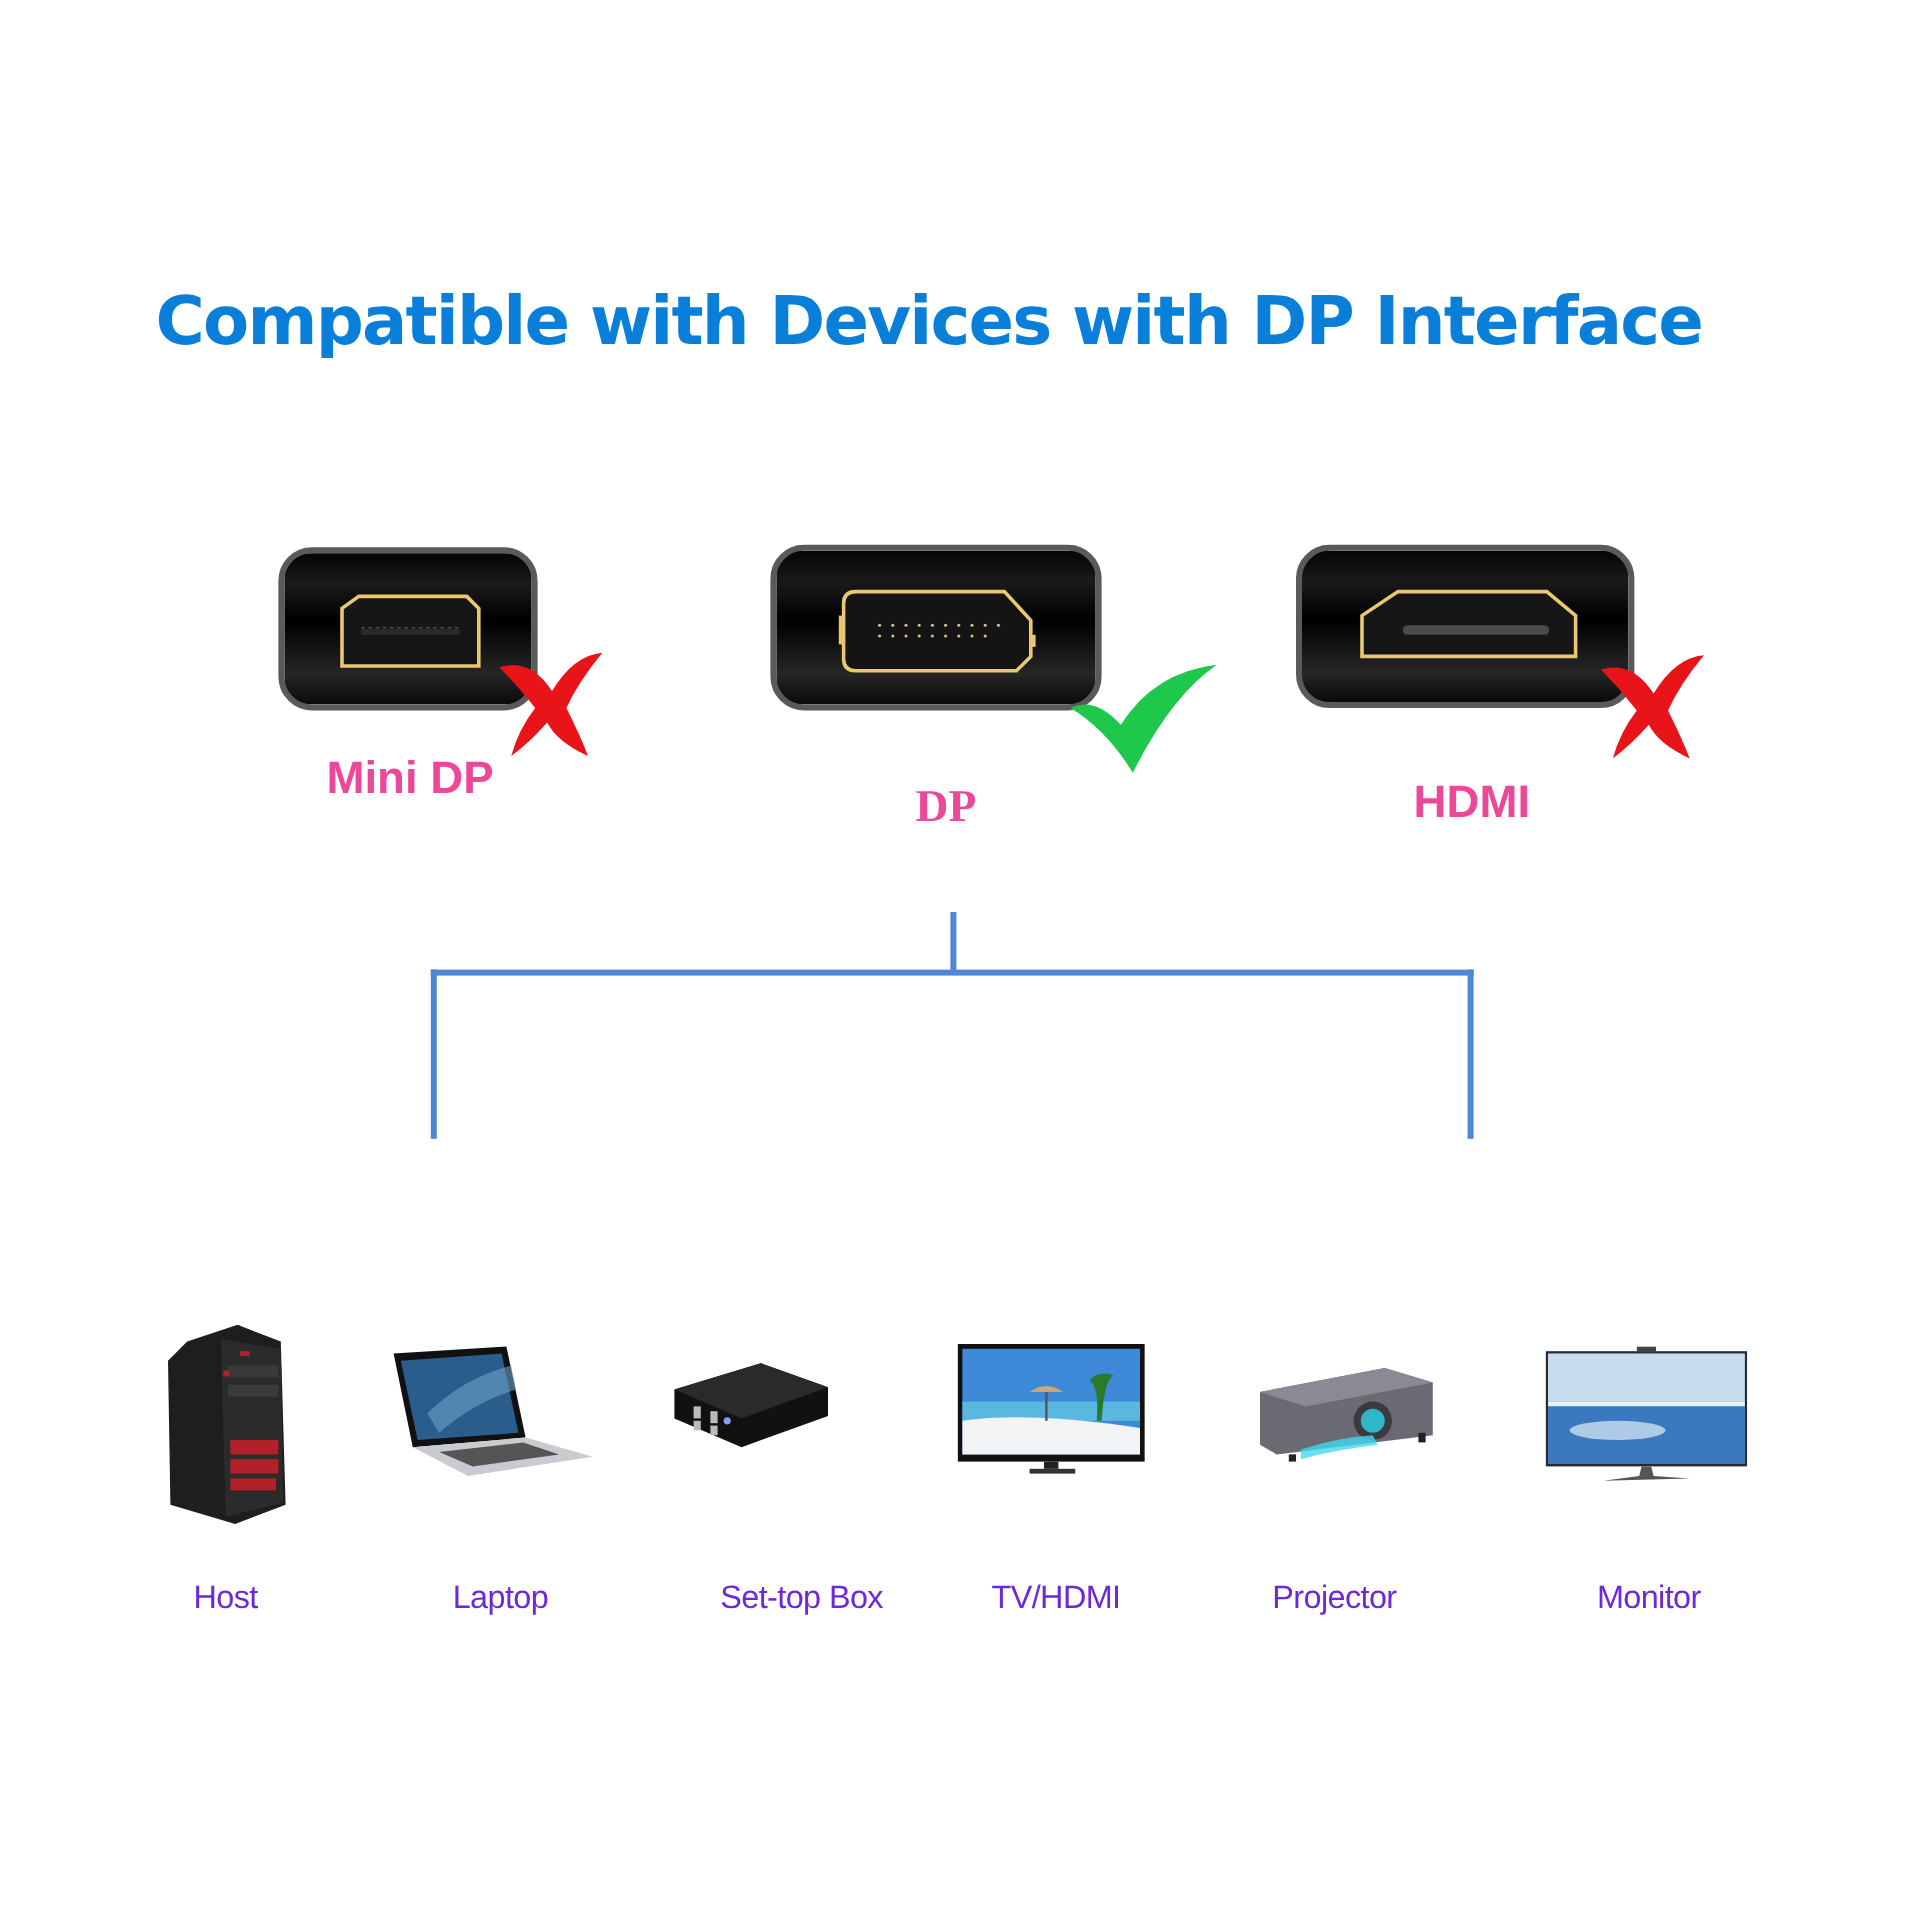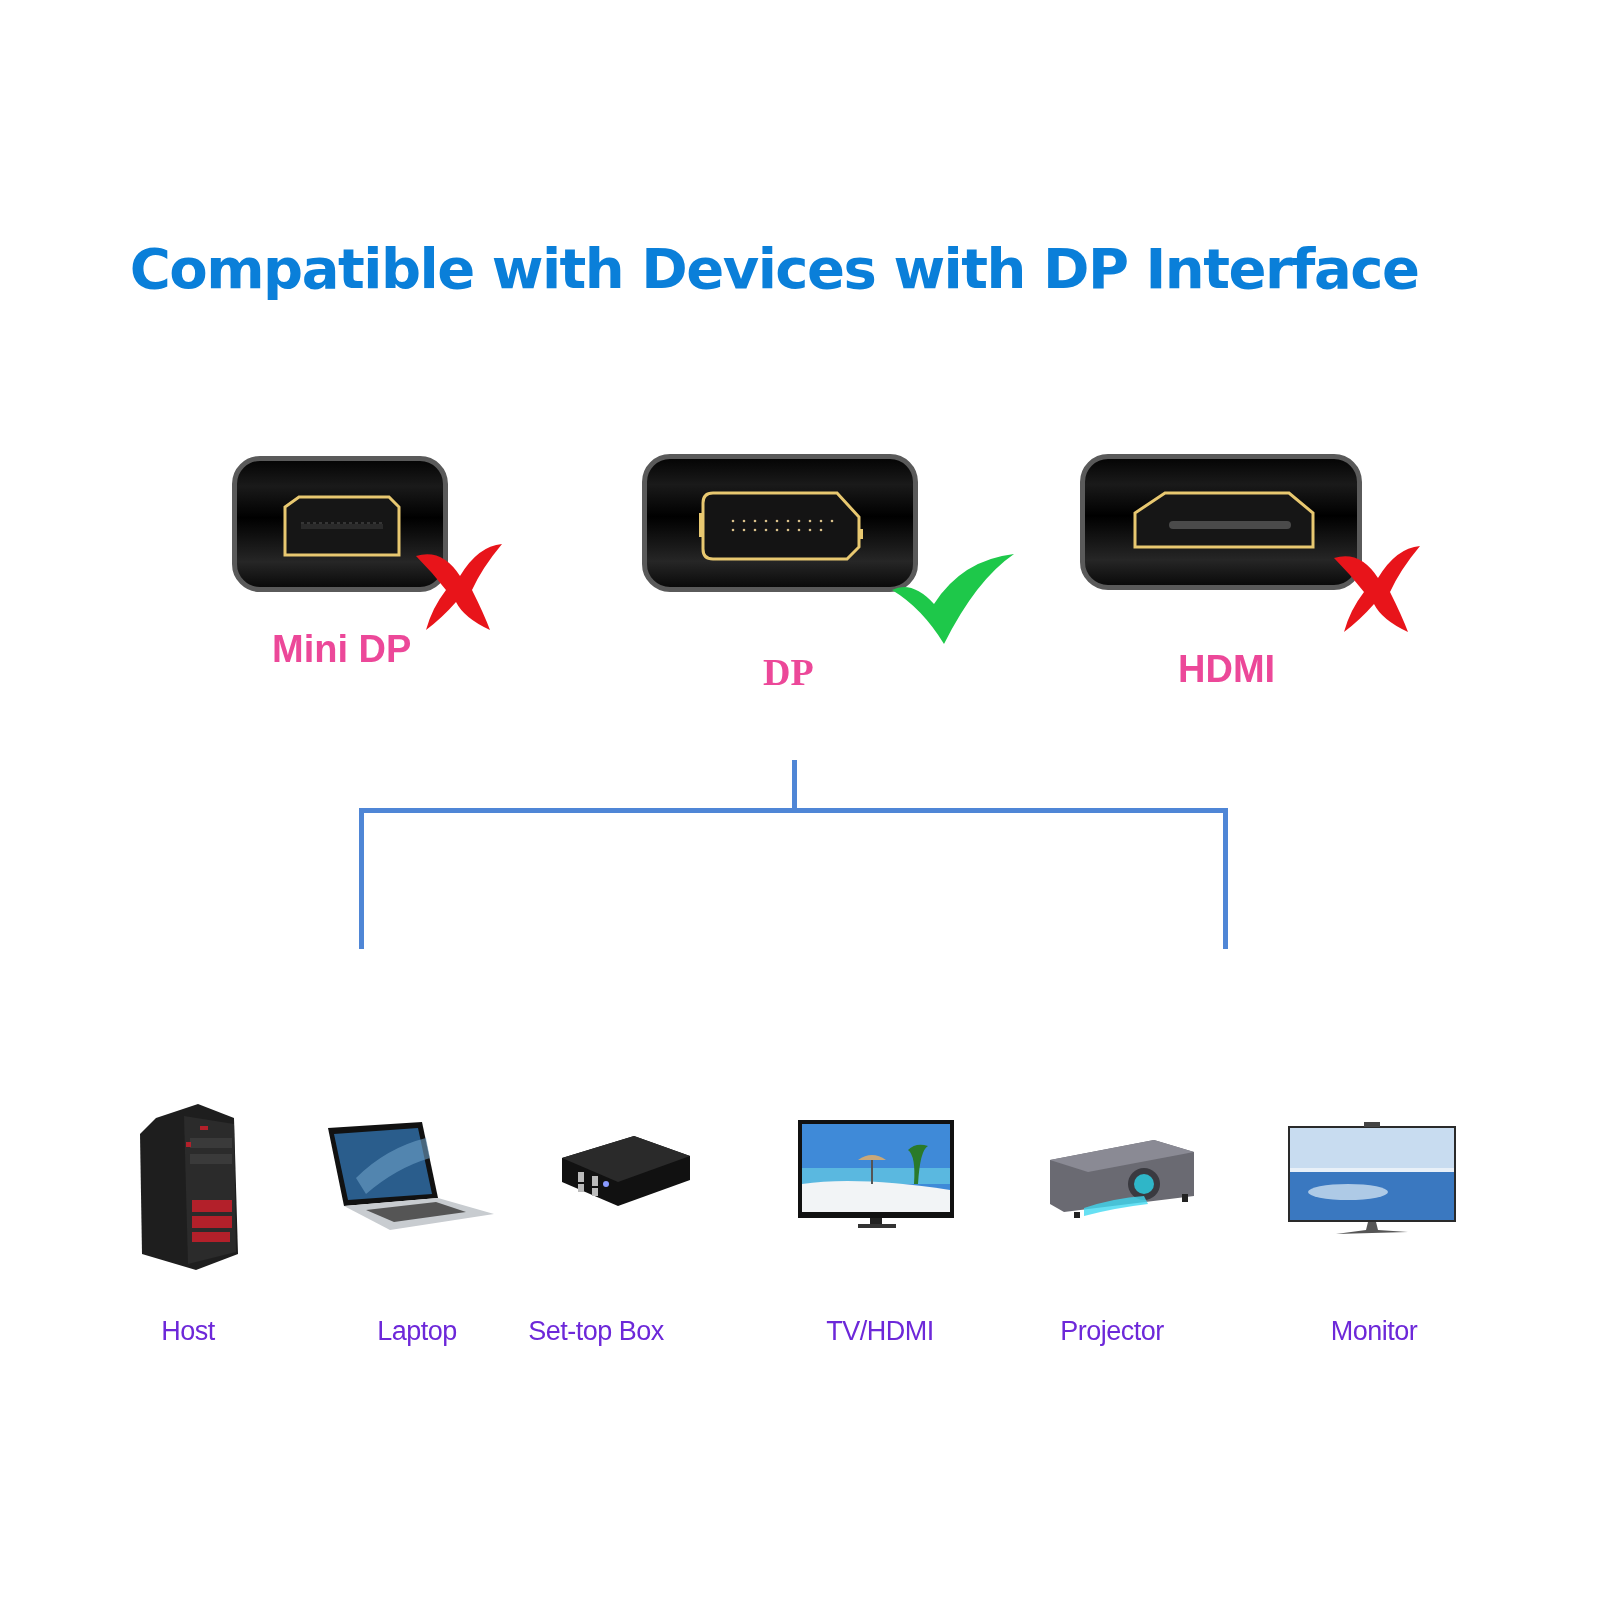--- a/index.html
+++ b/index.html
@@ -140,21 +140,21 @@
     <path d="M4 28 L76 6 L132 26 L132 50 L60 76 L4 52 Z" fill="#111"></path>
     <path d="M4 28 L76 6 L132 26 L60 52 Z" fill="#2a2a2a"></path>
     <g fill="#bbb">
         <rect x="20" y="42" width="6" height="10"></rect>
         <rect x="20" y="54" width="6" height="8"></rect>
         <rect x="34" y="46" width="6" height="10"></rect>
         <rect x="34" y="58" width="6" height="8"></rect>
       </g>
     <circle cx="48" cy="54" r="3" fill="#8a9bff"></circle>
   </svg>
-  <div class="device-label" style="left:596px;top:1316px;text-align:center;">Set-top Box</div>
+  <div class="device-label" style="left:668px;top:1316px;text-align:center;">Set-top Box</div>
 </div>
 
 <div class="device">
   <svg style="position:absolute;left:798px;top:1120px;" width="156" height="112" viewBox="0 0 156 112">
     <rect x="0" y="0" width="156" height="98" fill="#111"></rect>
     <rect x="4" y="4" width="148" height="88" fill="#3f8ad8"></rect>
     <rect x="4" y="48" width="148" height="16" fill="#5ab8e0"></rect>
     <path d="M4 64 Q60 56 152 70 L152 92 L4 92 Z" fill="#f2f4f6"></path>
     <path d="M60 40 Q74 30 88 40 Z" fill="#c9a87a"></path>
     <rect x="73" y="40" width="2" height="24" fill="#555"></rect>

